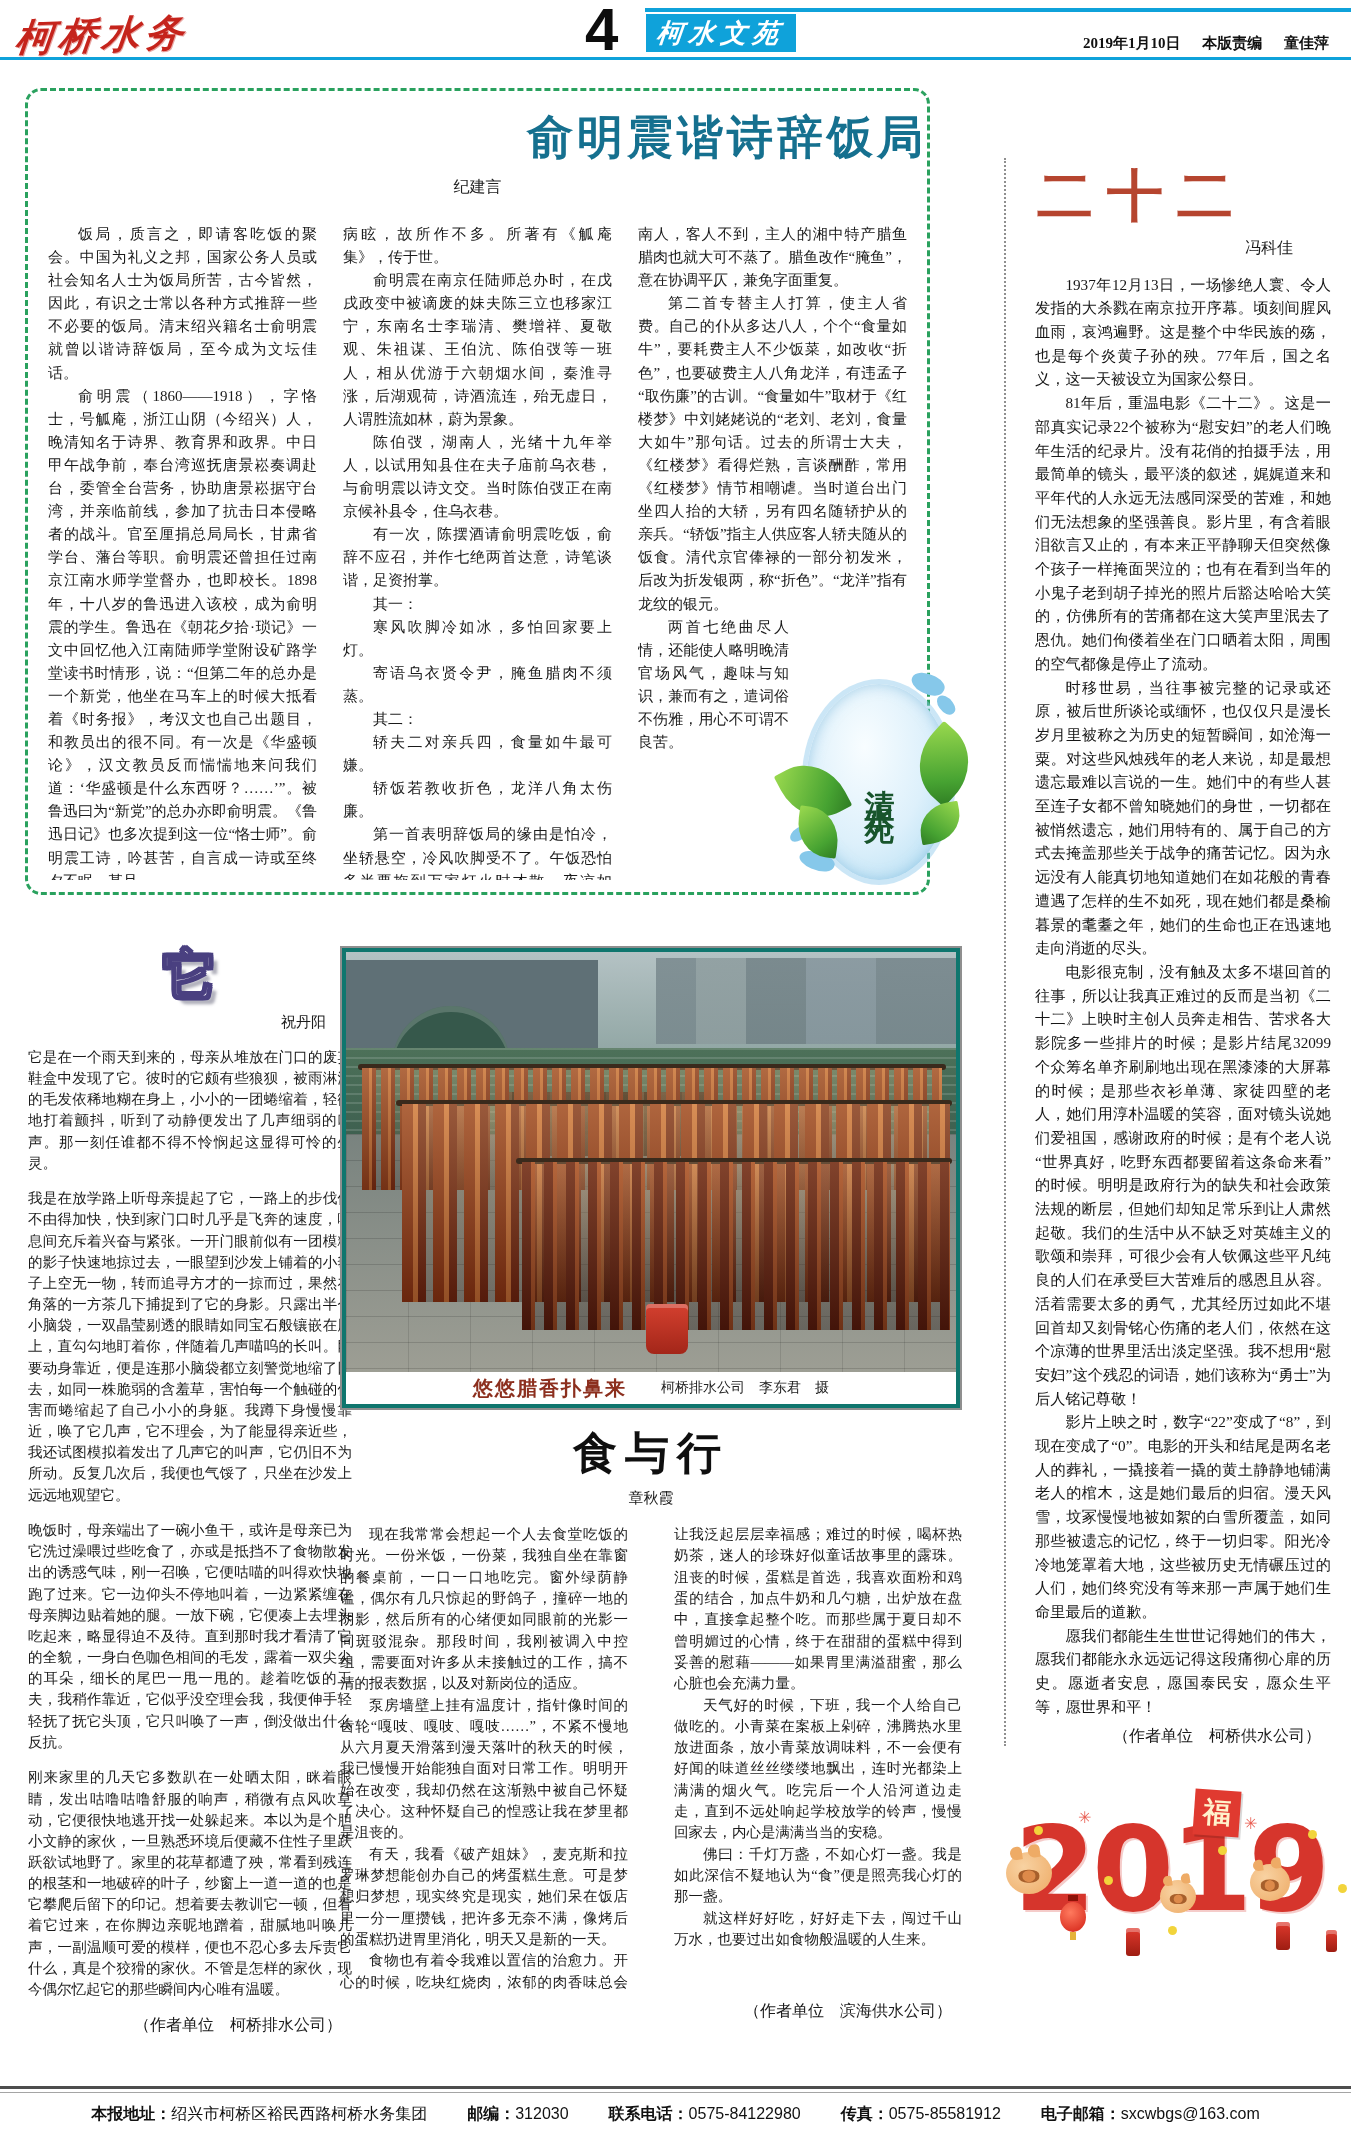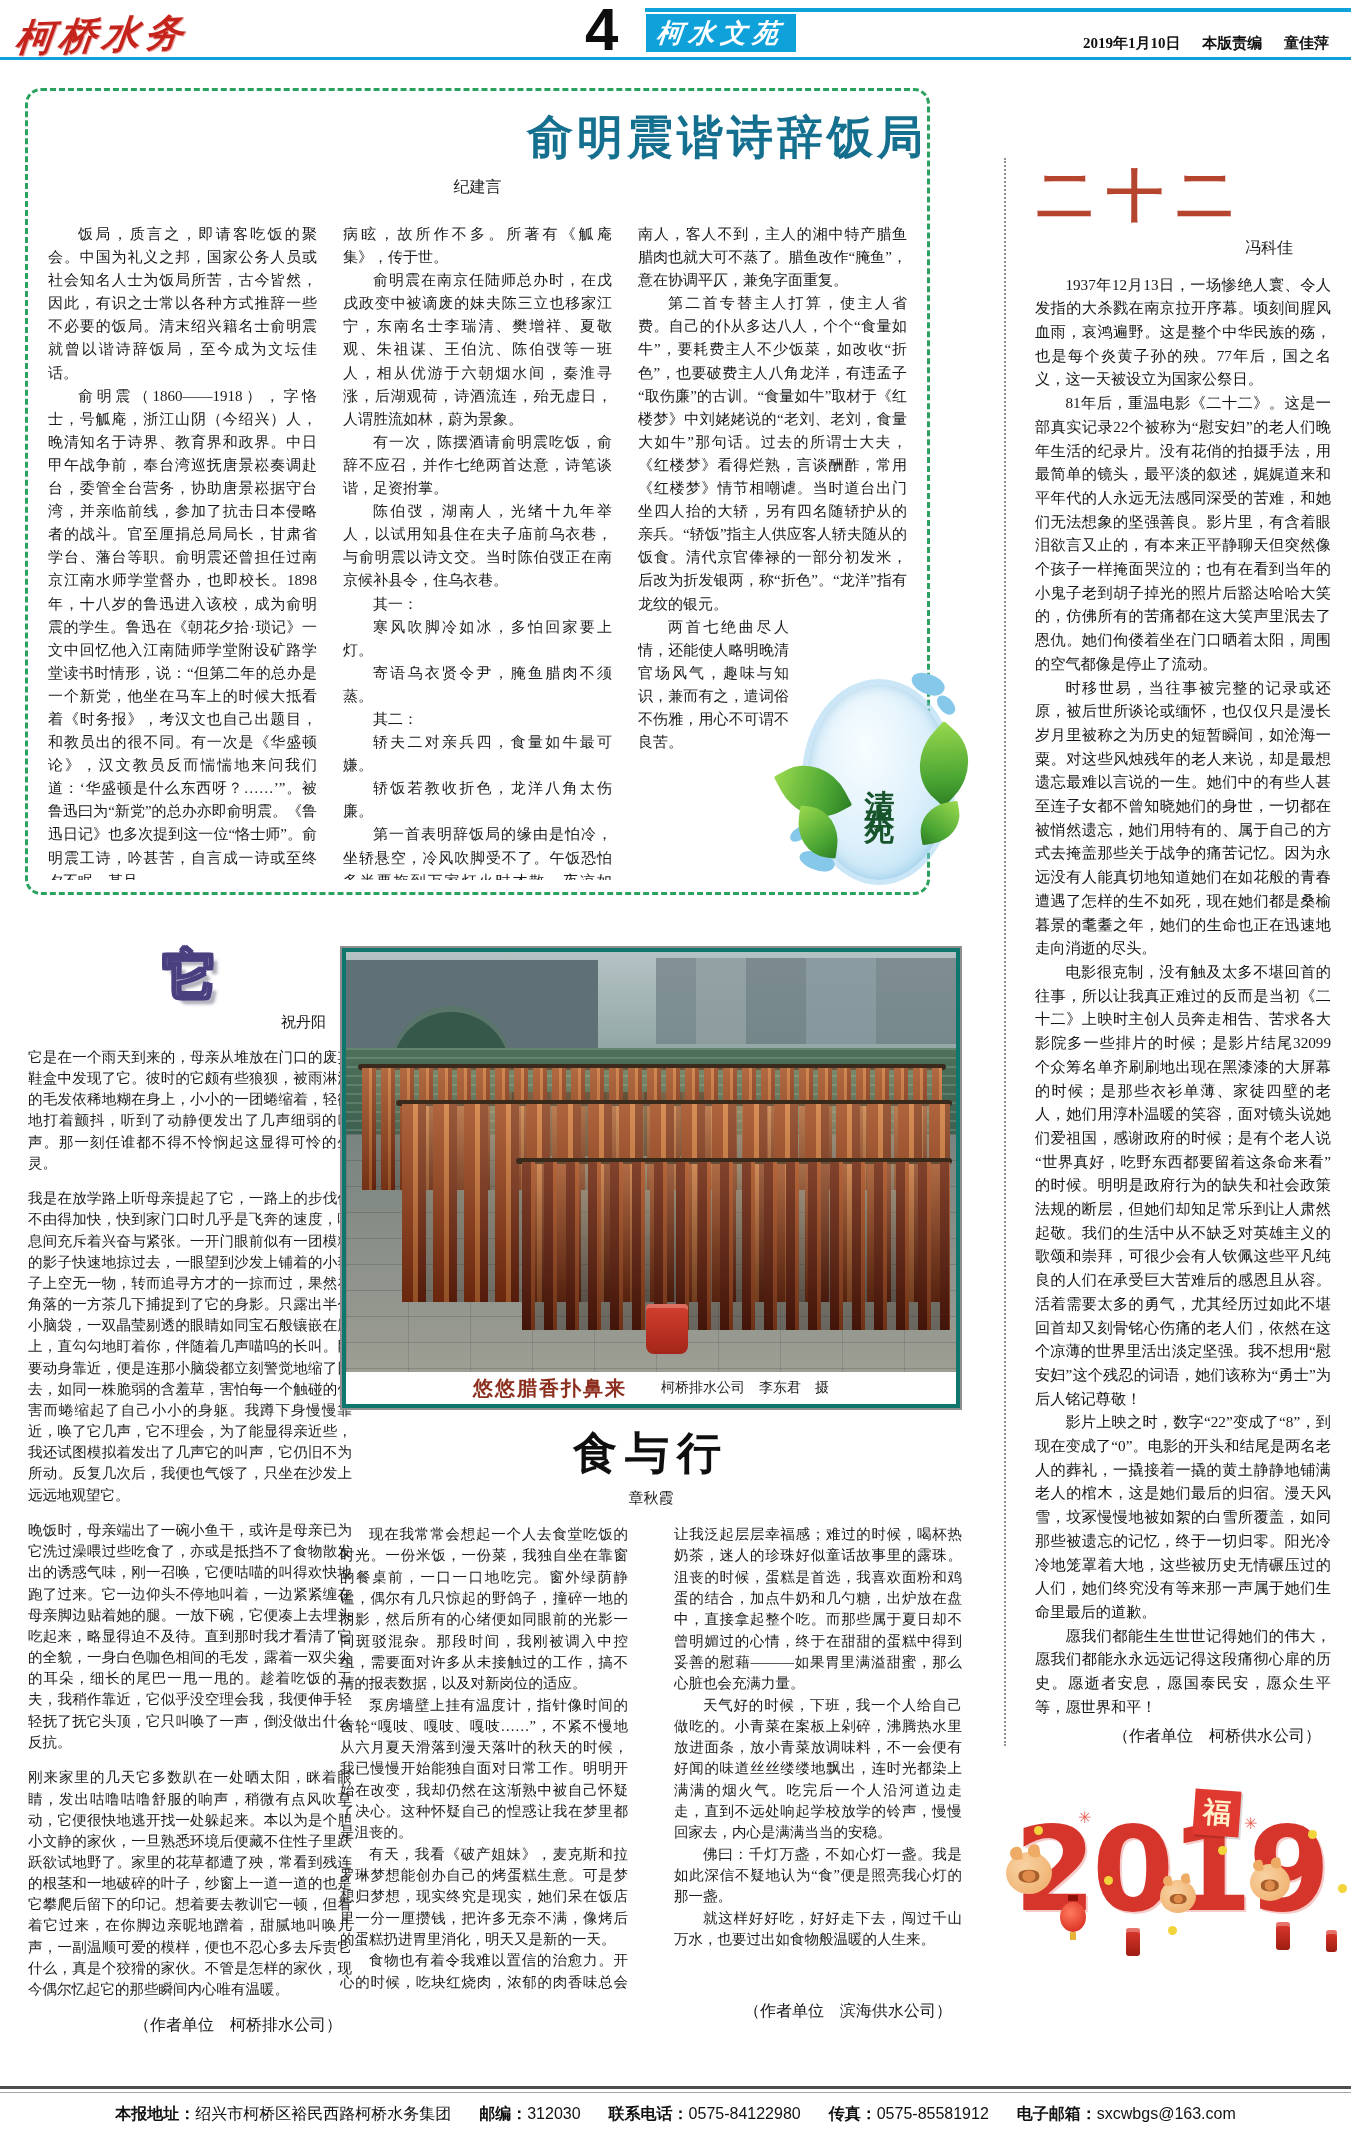--- a/index.html
+++ b/index.html
@@ -145,21 +145,21 @@
   .ck2{left:268px;top:116px;}
   .ck3{left:318px;top:124px;width:11px;height:22px;}
   .dot{position:absolute;width:9px;height:9px;border-radius:50%;background:#f2d43b;}
   .d1{left:26px;top:20px;}.d2{left:96px;top:70px;}.d3{left:210px;top:40px;}
   .d4{left:300px;top:24px;}.d5{left:160px;top:120px;}.d6{left:330px;top:78px;}
   .spark{position:absolute;color:#e85a4e;font-size:16px;font-family:"DejaVu Sans",sans-serif;}
   .s1{left:70px;top:2px;}.s2{left:236px;top:8px;}.s3{left:120px;top:56px;color:#fff;}
   
   .footer-rule{position:absolute;left:0;top:2086px;width:1351px;height:0;border-top:3px solid #4d4d4d;}
   .footer-rule2{position:absolute;left:0;top:2092px;width:1351px;height:0;border-top:1px solid #a5a5a5;}
-  .footer-row{position:absolute;left:0;top:2104px;width:1351px;display:flex;justify-content:center;gap:28px;
+  .footer-row{position:absolute;left:0;top:2104px;width:1351px;display:flex;justify-content:center;gap:40px;
               font-size:16px;font-family:"Liberation Sans",sans-serif;color:#111;}
   .footer-row b{font-weight:bold;}
 </style>
 </head>
 <body>
 
 <div id="page">
 
   <div class="logo">柯桥水务</div>
   <div class="top-rule-right"></div>
@@ -178,22 +178,22 @@
     <div class="main-title">俞明震谐诗辞饭局</div>
     <div class="main-author">纪建言</div>
     <div class="main-cols">
       <div class="mcol">
           <p>饭局，质言之，即请客吃饭的聚会。中国为礼义之邦，国家公务人员或社会知名人士为饭局所苦，古今皆然，因此，有识之士常以各种方式推辞一些不必要的饭局。清末绍兴籍名士俞明震就曾以谐诗辞饭局，至今成为文坛佳话。</p>
           <p>俞明震（1860——1918），字恪士，号觚庵，浙江山阴（今绍兴）人，晚清知名于诗界、教育界和政界。中日甲午战争前，奉台湾巡抚唐景崧奏调赴台，委管全台营务，协助唐景崧据守台湾，并亲临前线，参加了抗击日本侵略者的战斗。官至厘捐总局局长，甘肃省学台、藩台等职。俞明震还曾担任过南京江南水师学堂督办，也即校长。1898年，十八岁的鲁迅进入该校，成为俞明震的学生。鲁迅在《朝花夕拾·琐记》一文中回忆他入江南陆师学堂附设矿路学堂读书时情形，说：“但第二年的总办是一个新党，他坐在马车上的时候大抵看着《时务报》，考汉文也自己出题目，和教员出的很不同。有一次是《华盛顿论》，汉文教员反而惴惴地来问我们道：‘华盛顿是什么东西呀？……’”。被鲁迅曰为“新党”的总办亦即俞明震。《鲁迅日记》也多次提到这一位“恪士师”。俞明震工诗，吟甚苦，自言成一诗或至终夕不眠，甚且</p>
         </div>
       <div class="mcol">
           <p class="cont">病眩，故所作不多。所著有《觚庵集》，传于世。</p>
           <p>俞明震在南京任陆师总办时，在戊戌政变中被谪废的妹夫陈三立也移家江宁，东南名士李瑞清、樊增祥、夏敬观、朱祖谋、王伯沆、陈伯弢等一班人，相从优游于六朝烟水间，秦淮寻涨，后湖观荷，诗酒流连，殆无虚日，人谓胜流如林，蔚为景象。</p>
+          <p>陈伯弢，湖南人，光绪十九年举人，以试用知县住在夫子庙前乌衣巷，与俞明震以诗文交。当时陈伯弢正在南京候补县令，住乌衣巷。</p>
           <p>有一次，陈摆酒请俞明震吃饭，俞辞不应召，并作七绝两首达意，诗笔谈谐，足资拊掌。</p>
-          <p>陈伯弢，湖南人，光绪十九年举人，以试用知县住在夫子庙前乌衣巷，与俞明震以诗文交。当时陈伯弢正在南京候补县令，住乌衣巷。</p>
           <p>其一：</p>
           <p>寒风吹脚冷如冰，多怕回家要上灯。</p>
           <p>寄语乌衣贤令尹，腌鱼腊肉不须蒸。</p>
           <p>其二：</p>
           <p>轿夫二对亲兵四，食量如牛最可嫌。</p>
           <p>轿饭若教收折色，龙洋八角太伤廉。</p>
           <p>第一首表明辞饭局的缘由是怕冷，坐轿悬空，冷风吹脚受不了。午饭恐怕多半要拖到万家灯火时才散，夜凉如水，寒气更加袭人。陈锐是湖</p>
         </div>
       <div class="mcol">
           <p class="cont">南人，客人不到，主人的湘中特产腊鱼腊肉也就大可不蒸了。腊鱼改作“腌鱼”，意在协调平仄，兼免字面重复。</p>

